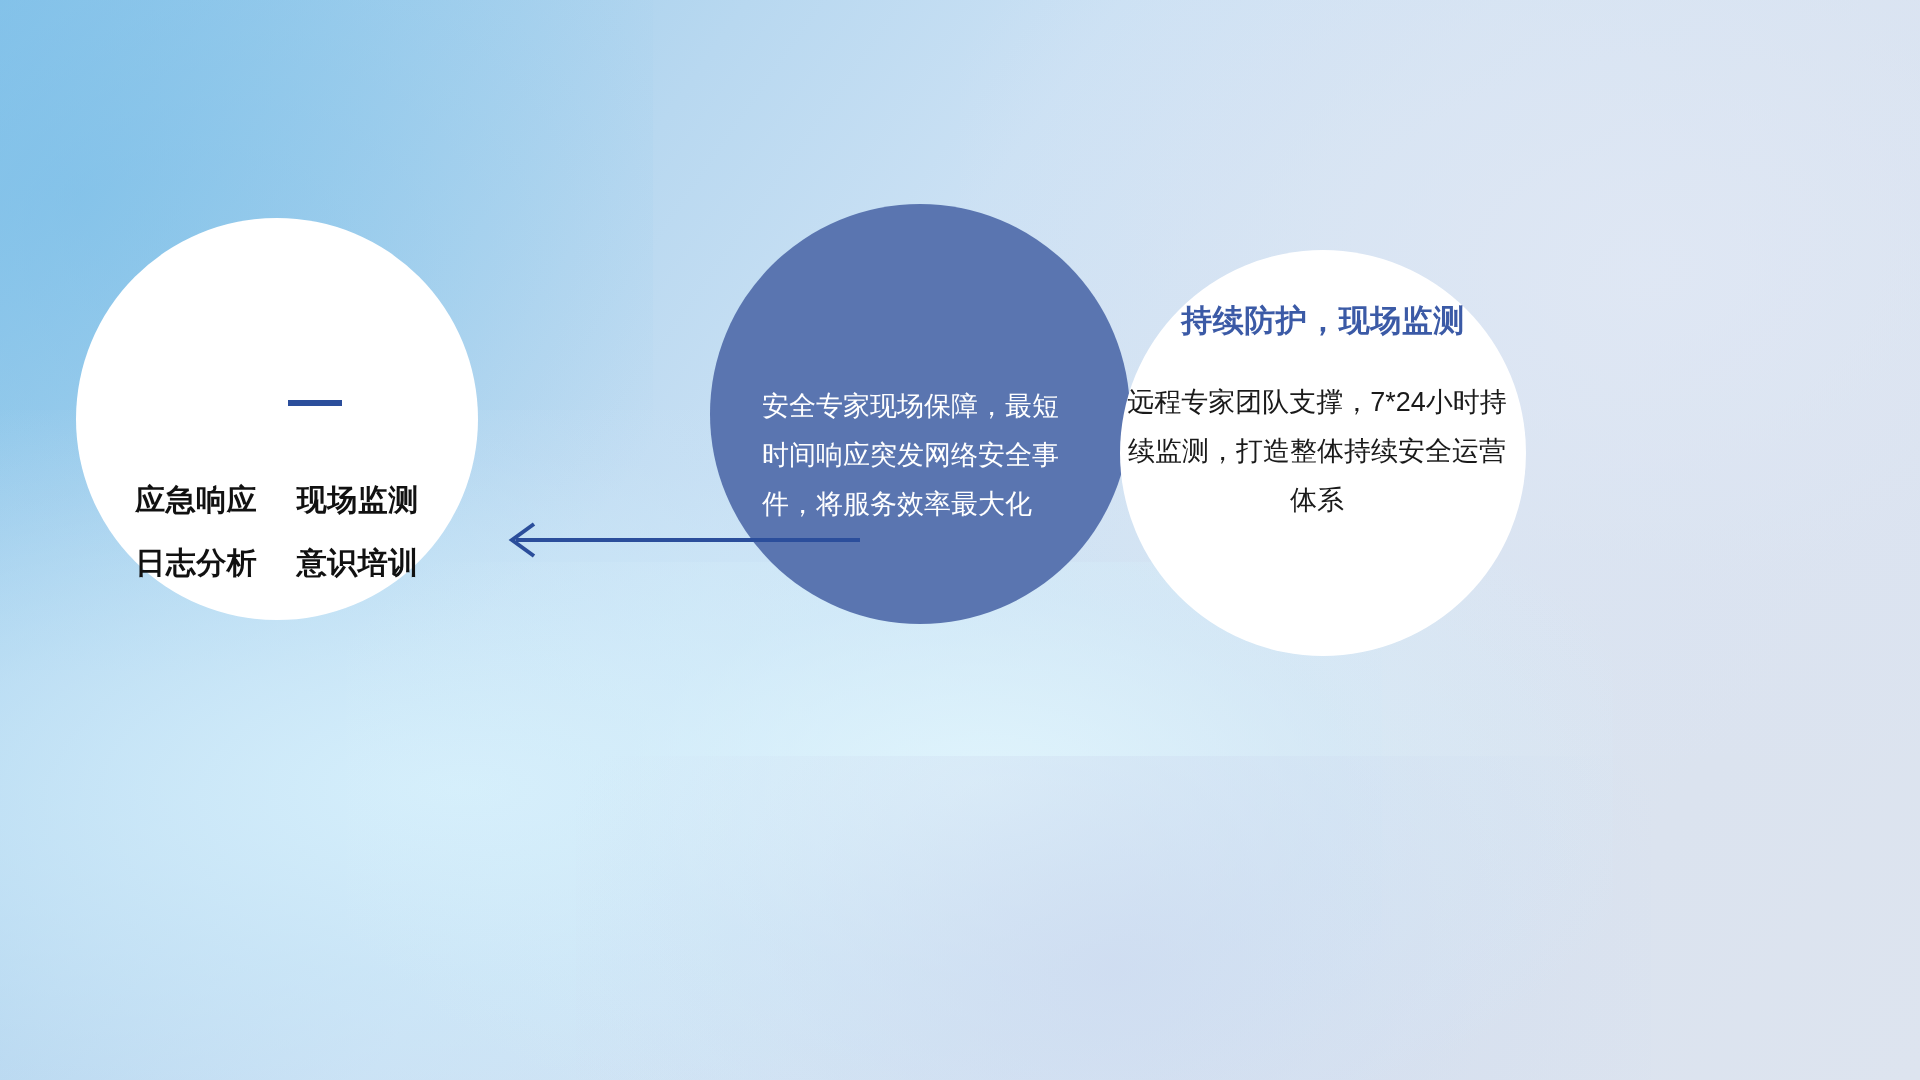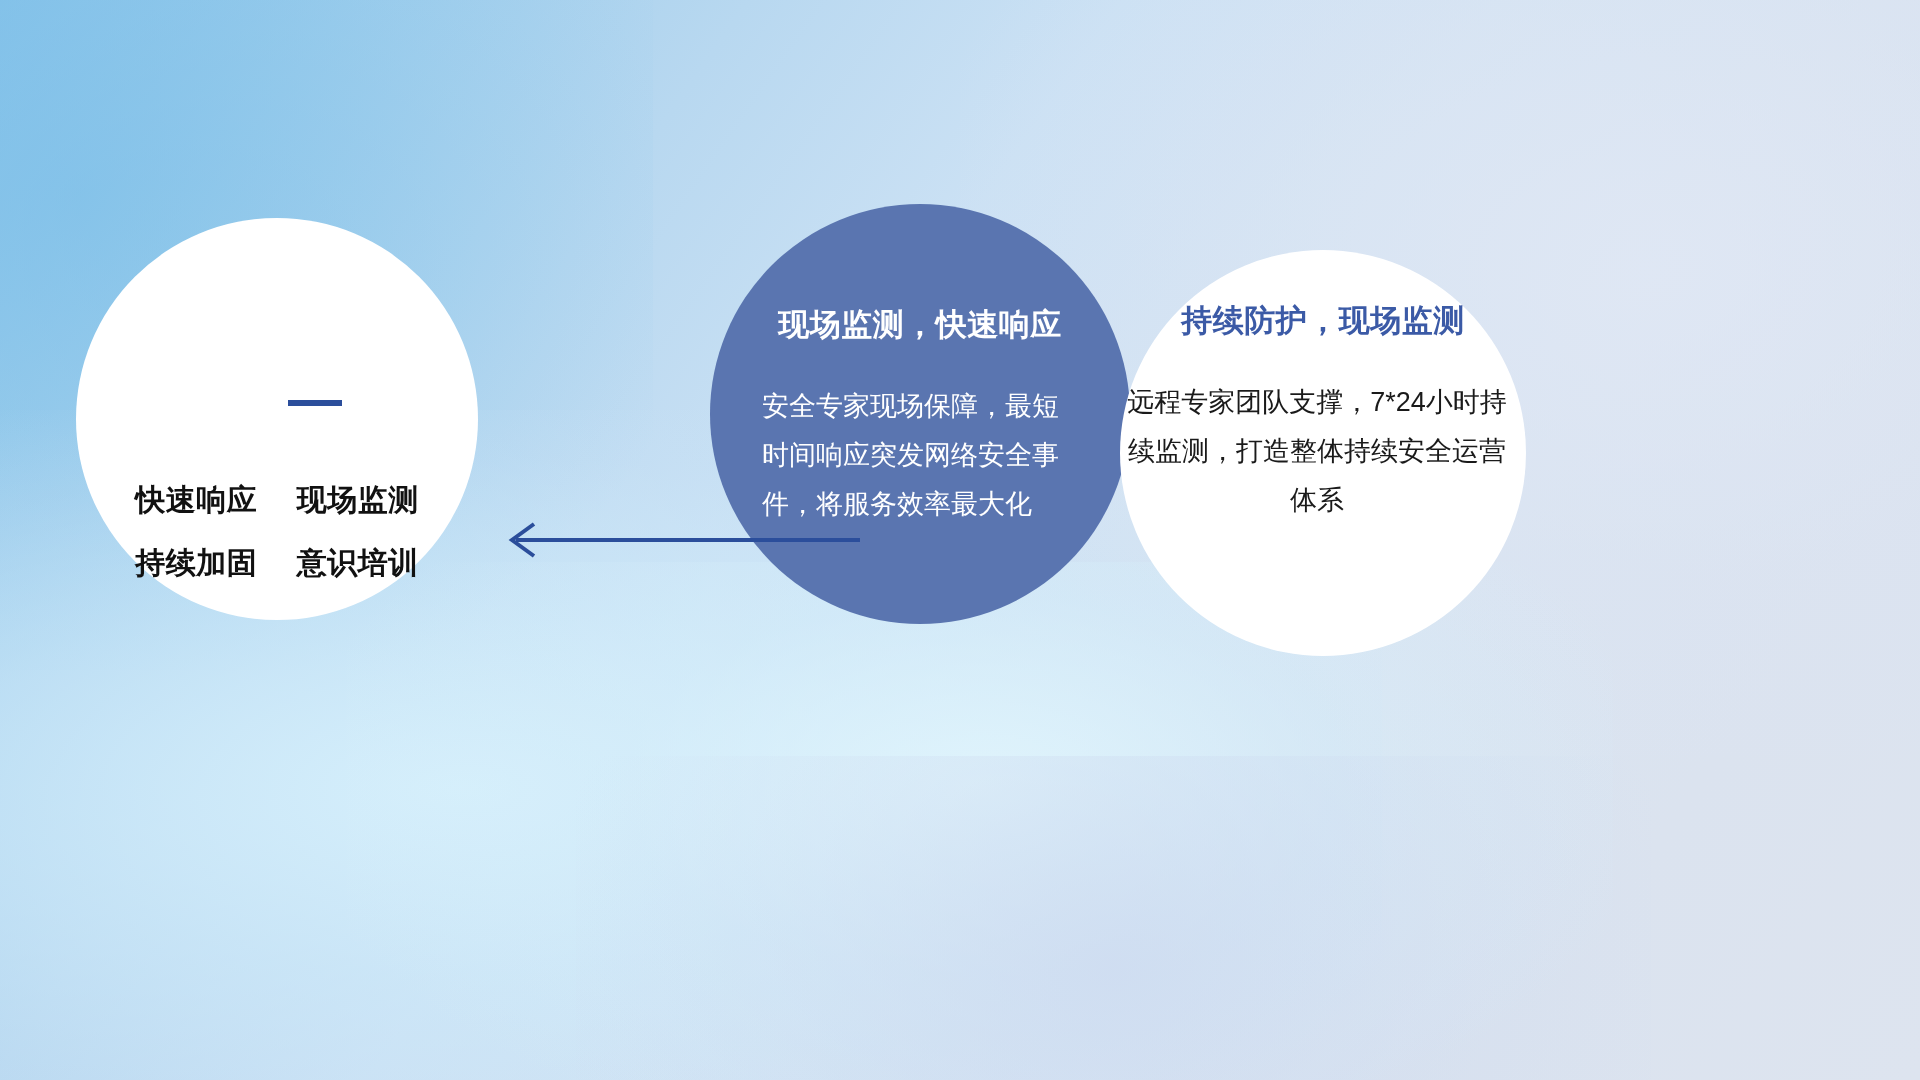--- a/index.html
+++ b/index.html
@@ -254,34 +254,33 @@
     </svg>
   </div>
 
   <div class="circle" id="circle-middle"></div>
   <div class="circle" id="circle-right"></div>
 
   <div id="left-content">
     <div id="accent-dash"></div>
     <div id="left-lines">
       <div>
-        <span>快速响应</span>
+        <span>应急响应</span>
         <span class="gap"></span>
         <span>现场监测</span>
       </div>
       <div>
-        <span>持续加固</span>
+        <span>日志分析</span>
         <span class="gap"></span>
         <span>意识培训</span>
       </div>
     </div>
   </div>
 
   <div id="middle-content">
-    <div id="middle-heading">现场监测，快速响应</div>
     <div id="middle-body">安全专家现场保障，最短时间响应突发网络安全事件，将服务效率最大化</div>
   </div>
 
   <div id="right-content">
     <div id="right-heading">持续防护，现场监测</div>
     <div id="right-body">远程专家团队支撑，7*24小时持续监测，打造整体持续安全运营体系</div>
   </div>
 
 </div>
 

